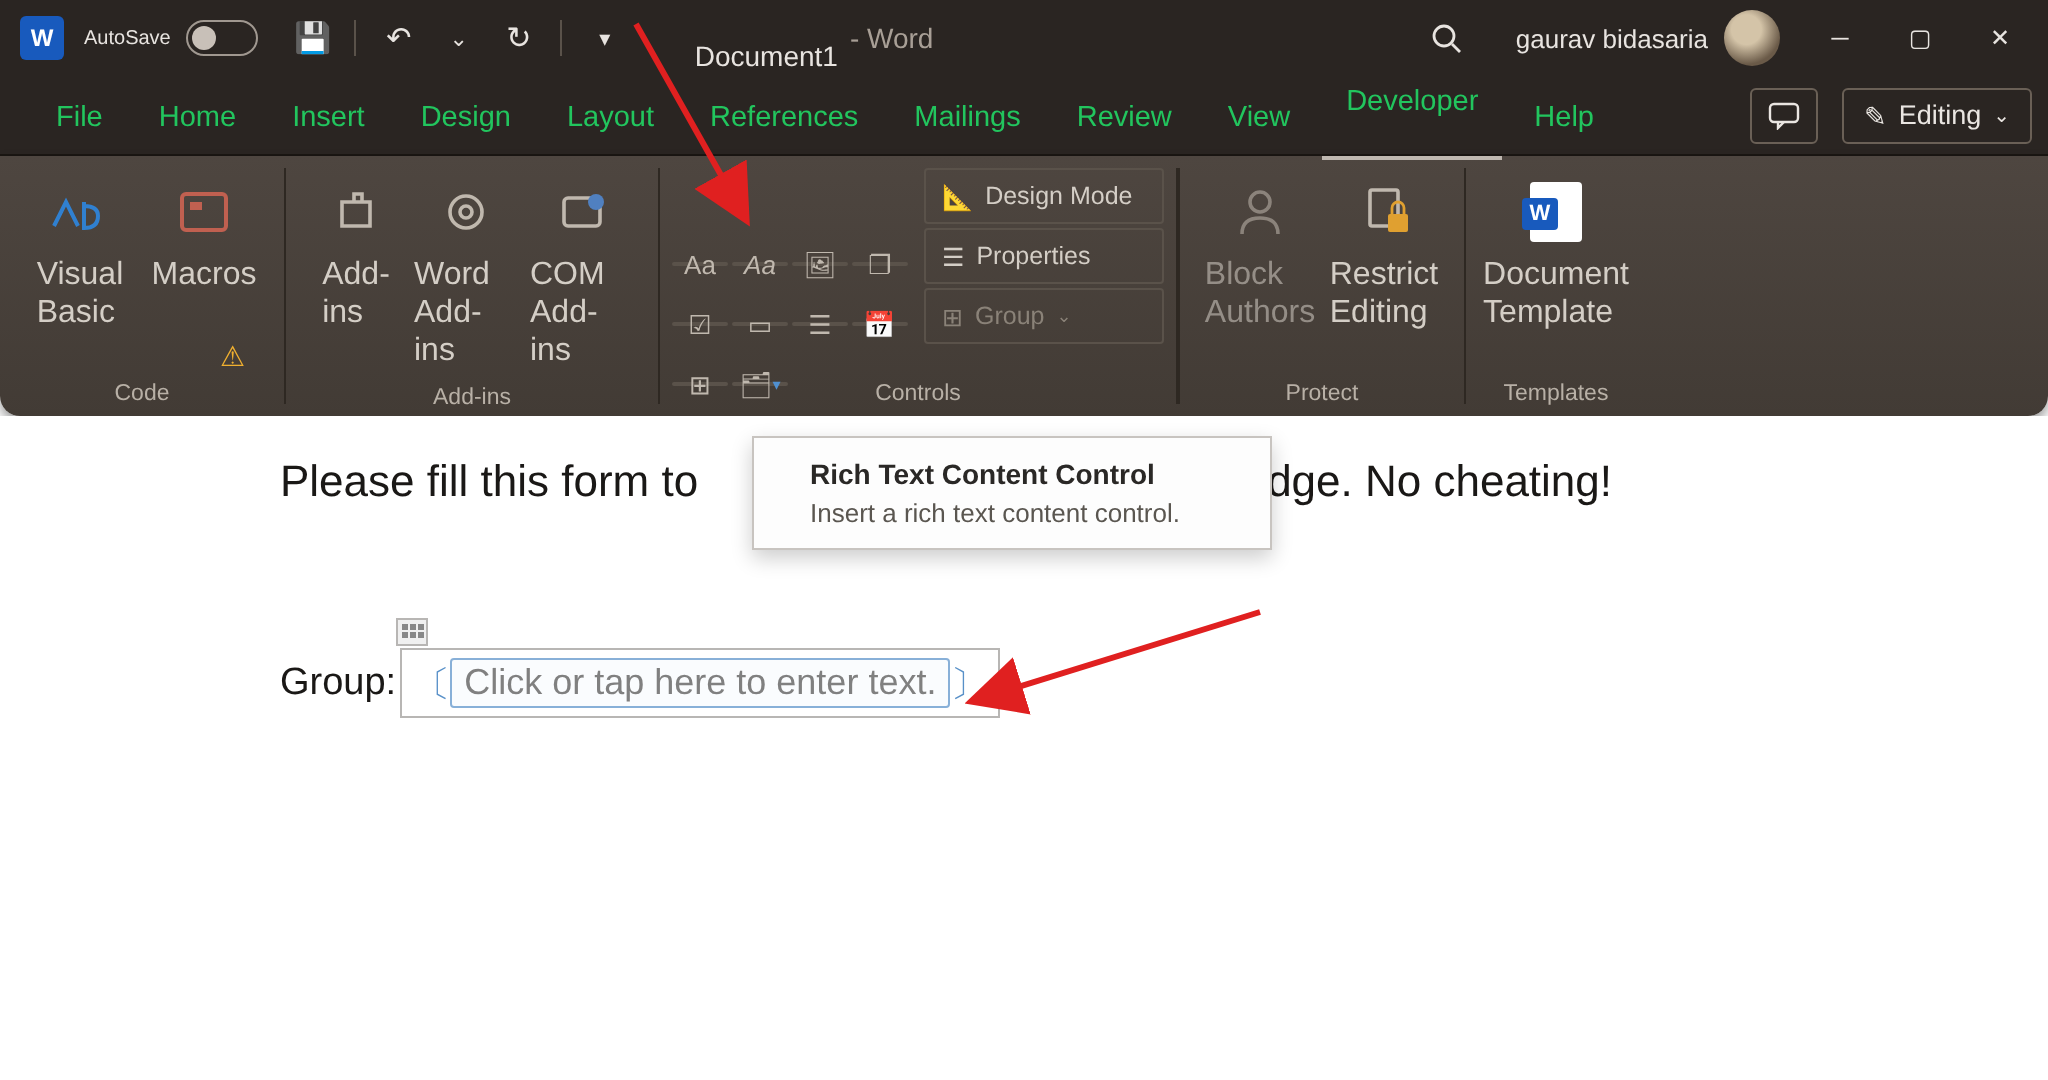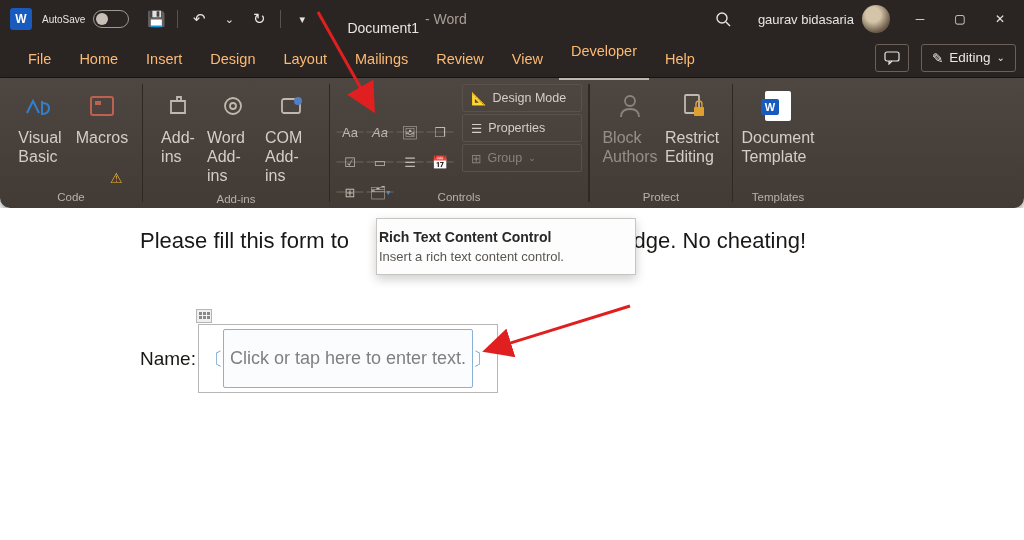--- a/index.html
+++ b/index.html
@@ -15,21 +15,21 @@
   .tb-sep { width: 1px; height: 18px; background: #5a524a; margin: 0 6px; }
   .doc-title { margin-left: 30px; font-size: 14px; margin-top: 18px; }
   .doc-sub { color: #a89f96; margin-left: 6px; font-size: 14px; }
   .tb-spacer { flex: 1; }
   .username { font-size: 13px; margin-right: 8px; }
   .avatar { width: 28px; height: 28px; border-radius: 50%; background: radial-gradient(circle at 40% 35%, #d4c4a8 30%, #6a5a48 70%); margin-right: 10px; }
   .win-btn { width: 40px; height: 30px; display: flex; align-items: center; justify-content: center; color: #e8e4e0; font-size: 12px; }
 
   
   .menubar { height: 40px; background: #2a2522; display: flex; align-items: center; padding: 0 8px 0 16px; gap: 4px; border-bottom: 1px solid #1a1612; }
-  .menu-tab { color: #fdba74; font-size: 14.5px; padding: 8px 12px 6px 12px; cursor: pointer; }
+  .menu-tab { color: #22c55e; font-size: 14.5px; padding: 8px 12px 6px 12px; cursor: pointer; }
   .menu-tab.active { border-bottom: 2.5px solid #bfb8b0; padding-bottom: 19px; }
   .menu-spacer { flex: 1; }
   .comment-btn { width: 34px; height: 28px; border: 1px solid #6a6056; border-radius: 3px; display:flex; align-items:center; justify-content:center; color:#eae6e2; margin-right:8px; }
   .editing-btn { height: 28px; border: 1px solid #6a6056; border-radius: 3px; display:flex; align-items:center; color:#eae6e2; padding:0 10px; font-size:13.5px; gap:6px; }
 
   
   .ribbon { height: 130px; background: linear-gradient(180deg, #4e4640 0%, #423b35 100%); display: flex; color: #d4cec6; box-shadow: 0 3px 6px rgba(0,0,0,0.4); border-radius: 0 0 10px 10px; }
   .ribbon-group { display:flex; flex-direction:column; align-items:center; padding: 6px 10px 2px 10px; position:relative; }
   .ribbon-sep { width:1px; background:#2e2822; margin: 6px 0; }
   .group-content { flex:1; display:flex; align-items:flex-start; gap:2px; }
@@ -45,25 +45,25 @@
   .ctrl-row.dim { color:#8a8278; }
 
   
   .doc-area { position:absolute; top:208px; left:0; right:0; bottom:0; background:#fff; }
   .page { position:absolute; left:30px; top:0; right:30px; padding: 20px 110px; }
   .form-text { font-size:22px; color:#1a1816; }
   .name-row { margin-top:70px; display:flex; align-items:center; font-size:19px; color:#1a1816; }
   .content-control { border:1px solid #b8b6b4; padding:4px 6px; margin-left:2px; display:flex; align-items:center; position:relative; }
   .cc-handle { position:absolute; left:-3px; top:-16px; width:16px; height:14px; background:#f0f0f0; border:1px solid #b8b6b4; display:grid; grid-template-columns:repeat(3,3px); grid-template-rows:repeat(2,3px); gap:1px; padding:2px; }
   .cc-handle span { background:#888; }
-  .cc-inner { border:1px solid #88b0d8; border-radius:2px; padding:18px 6px; color:#808080; font-size:18px; background:#fafcfe; }
+  .cc-inner { border:1px solid #88b0d8; border-radius:2px; padding:1px 6px; color:#808080; font-size:18px; background:#fafcfe; }
   .cc-bracket { color:#5890c8; font-size:18px; }
 
   
-  .tooltip { position:absolute; left:376px; top:218px; background:#fdfdfd; border:1px solid #c8c4c0; box-shadow:0 4px 10px rgba(0,0,0,0.2); padding:10px 2px; width:260px; }
+  .tooltip { position:absolute; left:376px; top:218px; background:#fdfdfd; border:1px solid #c8c4c0; box-shadow:0 4px 10px rgba(0,0,0,0.2); padding:10px 28px; width:260px; }
   .tooltip-title { font-weight:600; font-size:14px; color:#2a2826; margin-bottom:4px; }
   .tooltip-desc { font-size:13px; color:#5a5650; }
 
   
   .arrow { position:absolute; pointer-events:none; }
 </style>
 </head>
 <body>
 
 <div class="titlebar">
@@ -93,20 +93,21 @@
   <div class="win-btn">▢</div>
   <div class="win-btn">✕</div>
 </div>
 
 <div class="menubar">
   <div class="menu-tab">File</div>
   <div class="menu-tab">Home</div>
   <div class="menu-tab">Insert</div>
   <div class="menu-tab">Design</div>
   <div class="menu-tab">Layout</div>
+  <div class="menu-tab">References</div>
   <div class="menu-tab">Mailings</div>
   <div class="menu-tab">Review</div>
   <div class="menu-tab">View</div>
   <div class="menu-tab active">Developer</div>
   <div class="menu-tab">Help</div>
   <div class="menu-spacer"></div>
   <div class="comment-btn">
     <svg width="16" height="14" viewBox="0 0 16 14">
         <rect x="1" y="1" width="14" height="9" rx="2" fill="none" stroke="#eae6e2" stroke-width="1.2"></rect>
         <path d="M5 10 L5 13 L8 10" fill="none" stroke="#eae6e2" stroke-width="1.2"></path>
@@ -264,21 +265,21 @@
 </div>
 
 <div class="doc-area">
   <div class="page">
     <div class="form-text">
       <span>Please fill this form to</span>
       <span style="display:inline-block;width:260px"></span>
       <span>edge. No cheating!</span>
     </div>
     <div class="name-row">
-      <span>Name:</span>
+      <span>Group:</span>
       <div class="content-control">
         <div class="cc-handle">
             <span></span>
             <span></span>
             <span></span>
             <span></span>
             <span></span>
             <span></span>
           </div>
         <span class="cc-bracket">〔</span>

